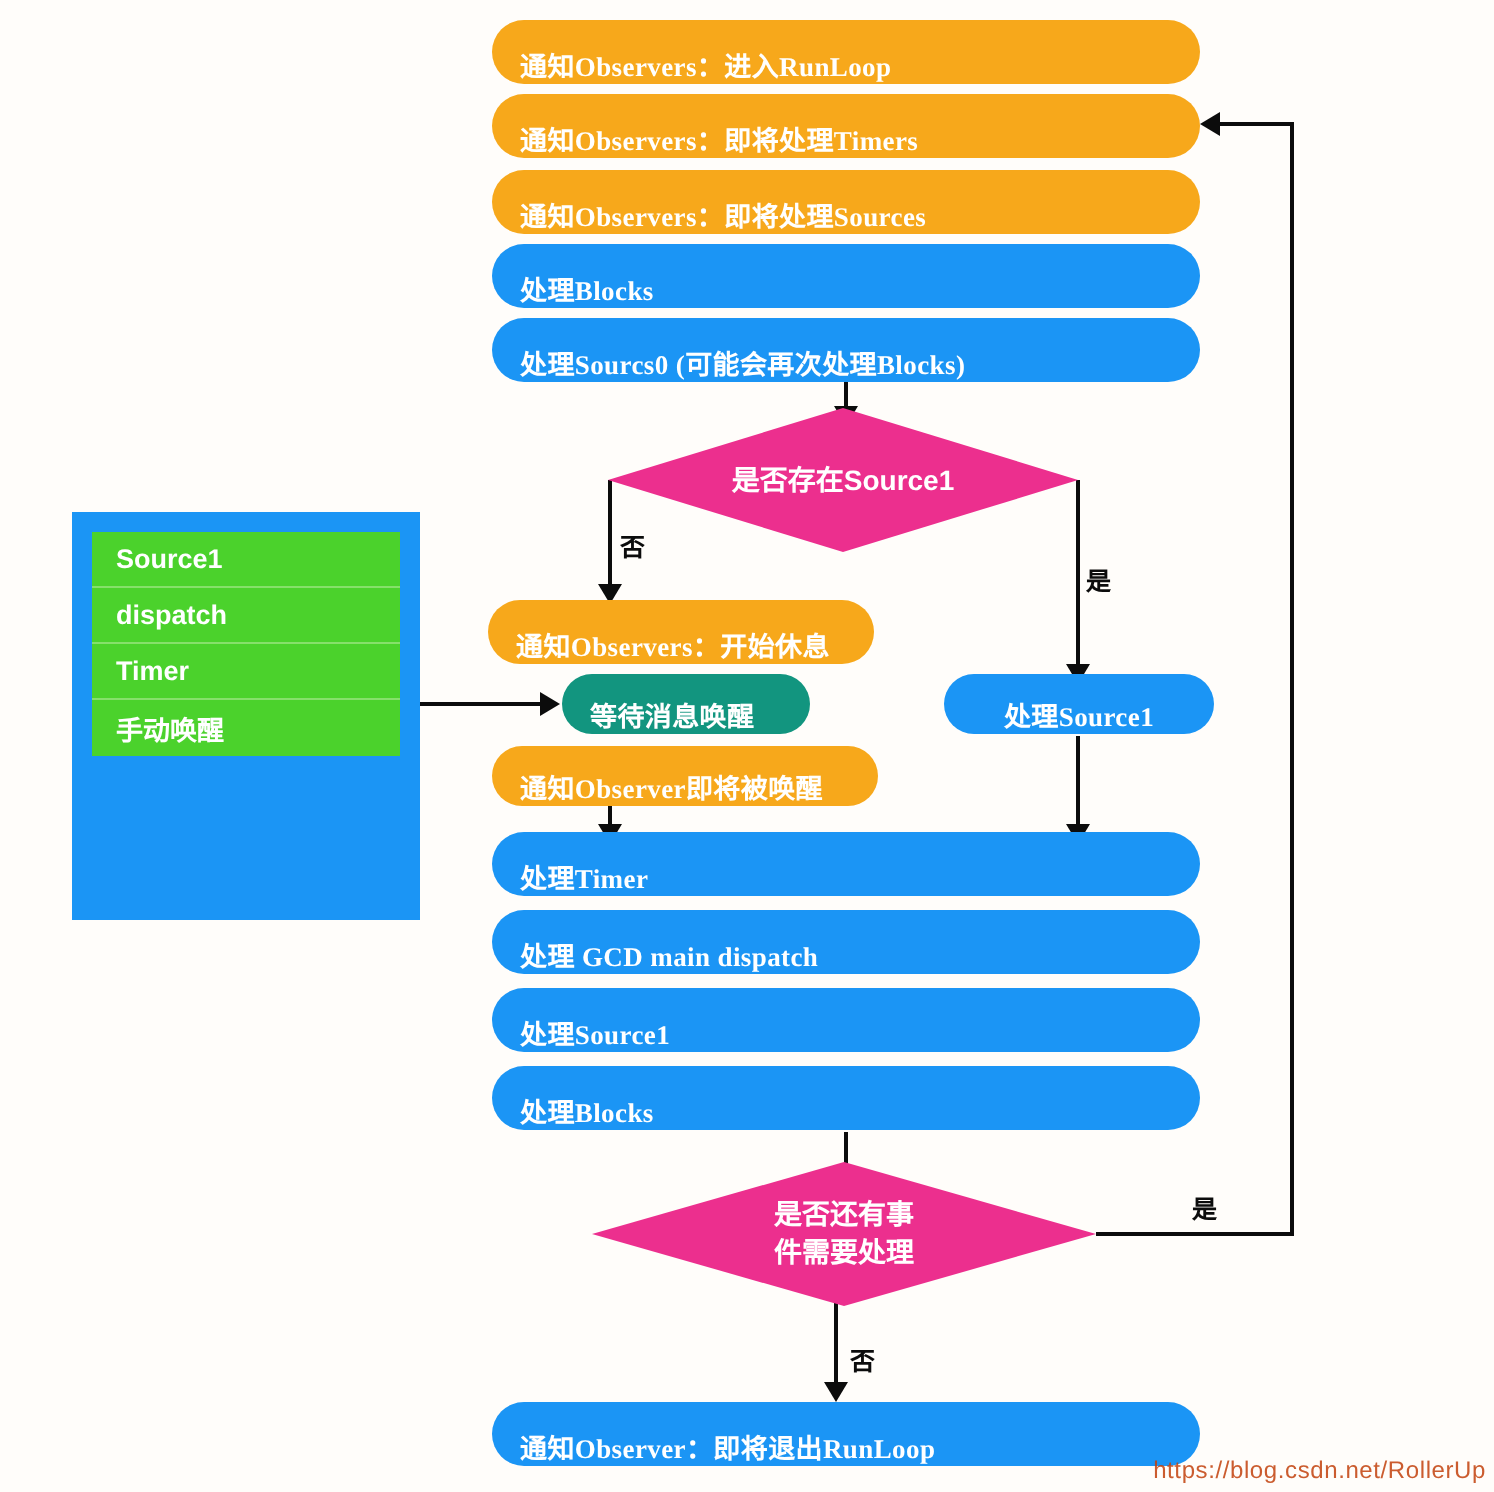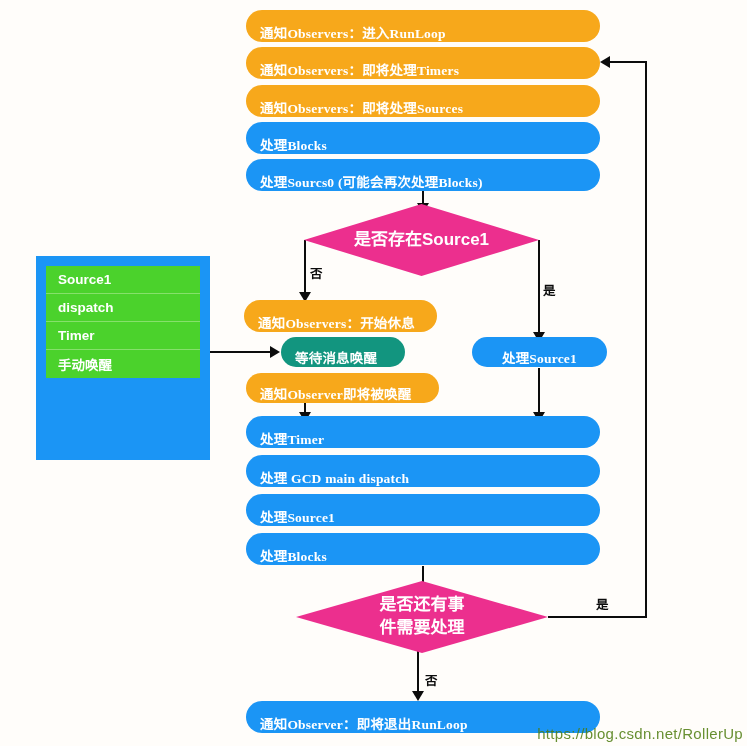--- a/index.html
+++ b/index.html
@@ -47,21 +47,21 @@
     -webkit-clip-path:polygon(50% 0,100% 50%,50% 100%,0 50%);
     clip-path:polygon(50% 0,100% 50%,50% 100%,0 50%);
   }
   .diamond .dlabel{
     position:absolute;
     left:0;top:0;width:100%;height:100%;
     display:flex;align-items:center;justify-content:center;
     text-align:center;
     color:#ffffff;
     font-weight:bold;
-    font-size:17px;
+    font-size:14px;
     line-height:1.35;
     white-space:pre-line;
   }
 
   
   .panel{
     position:absolute;
     box-sizing:border-box;
     background:#1b95f5;
     border:1px solid #1b95f5;
@@ -114,22 +114,22 @@
     color:#0c0c0c;
     font-size:12.5px;
     font-weight:bold;
     z-index:4;
     white-space:pre;
   }
 
   .watermark{
     position:absolute;
     right:4px;bottom:4px;
-    color:#4d7c0f;
-    font-size:15px;
+    color:#c2410c;
+    font-size:12px;
     letter-spacing:.3px;
     z-index:5;
     white-space:pre;
     opacity:.85;
   }
 </style>
 </head>
 <body>
 
 <div id="canvas">

